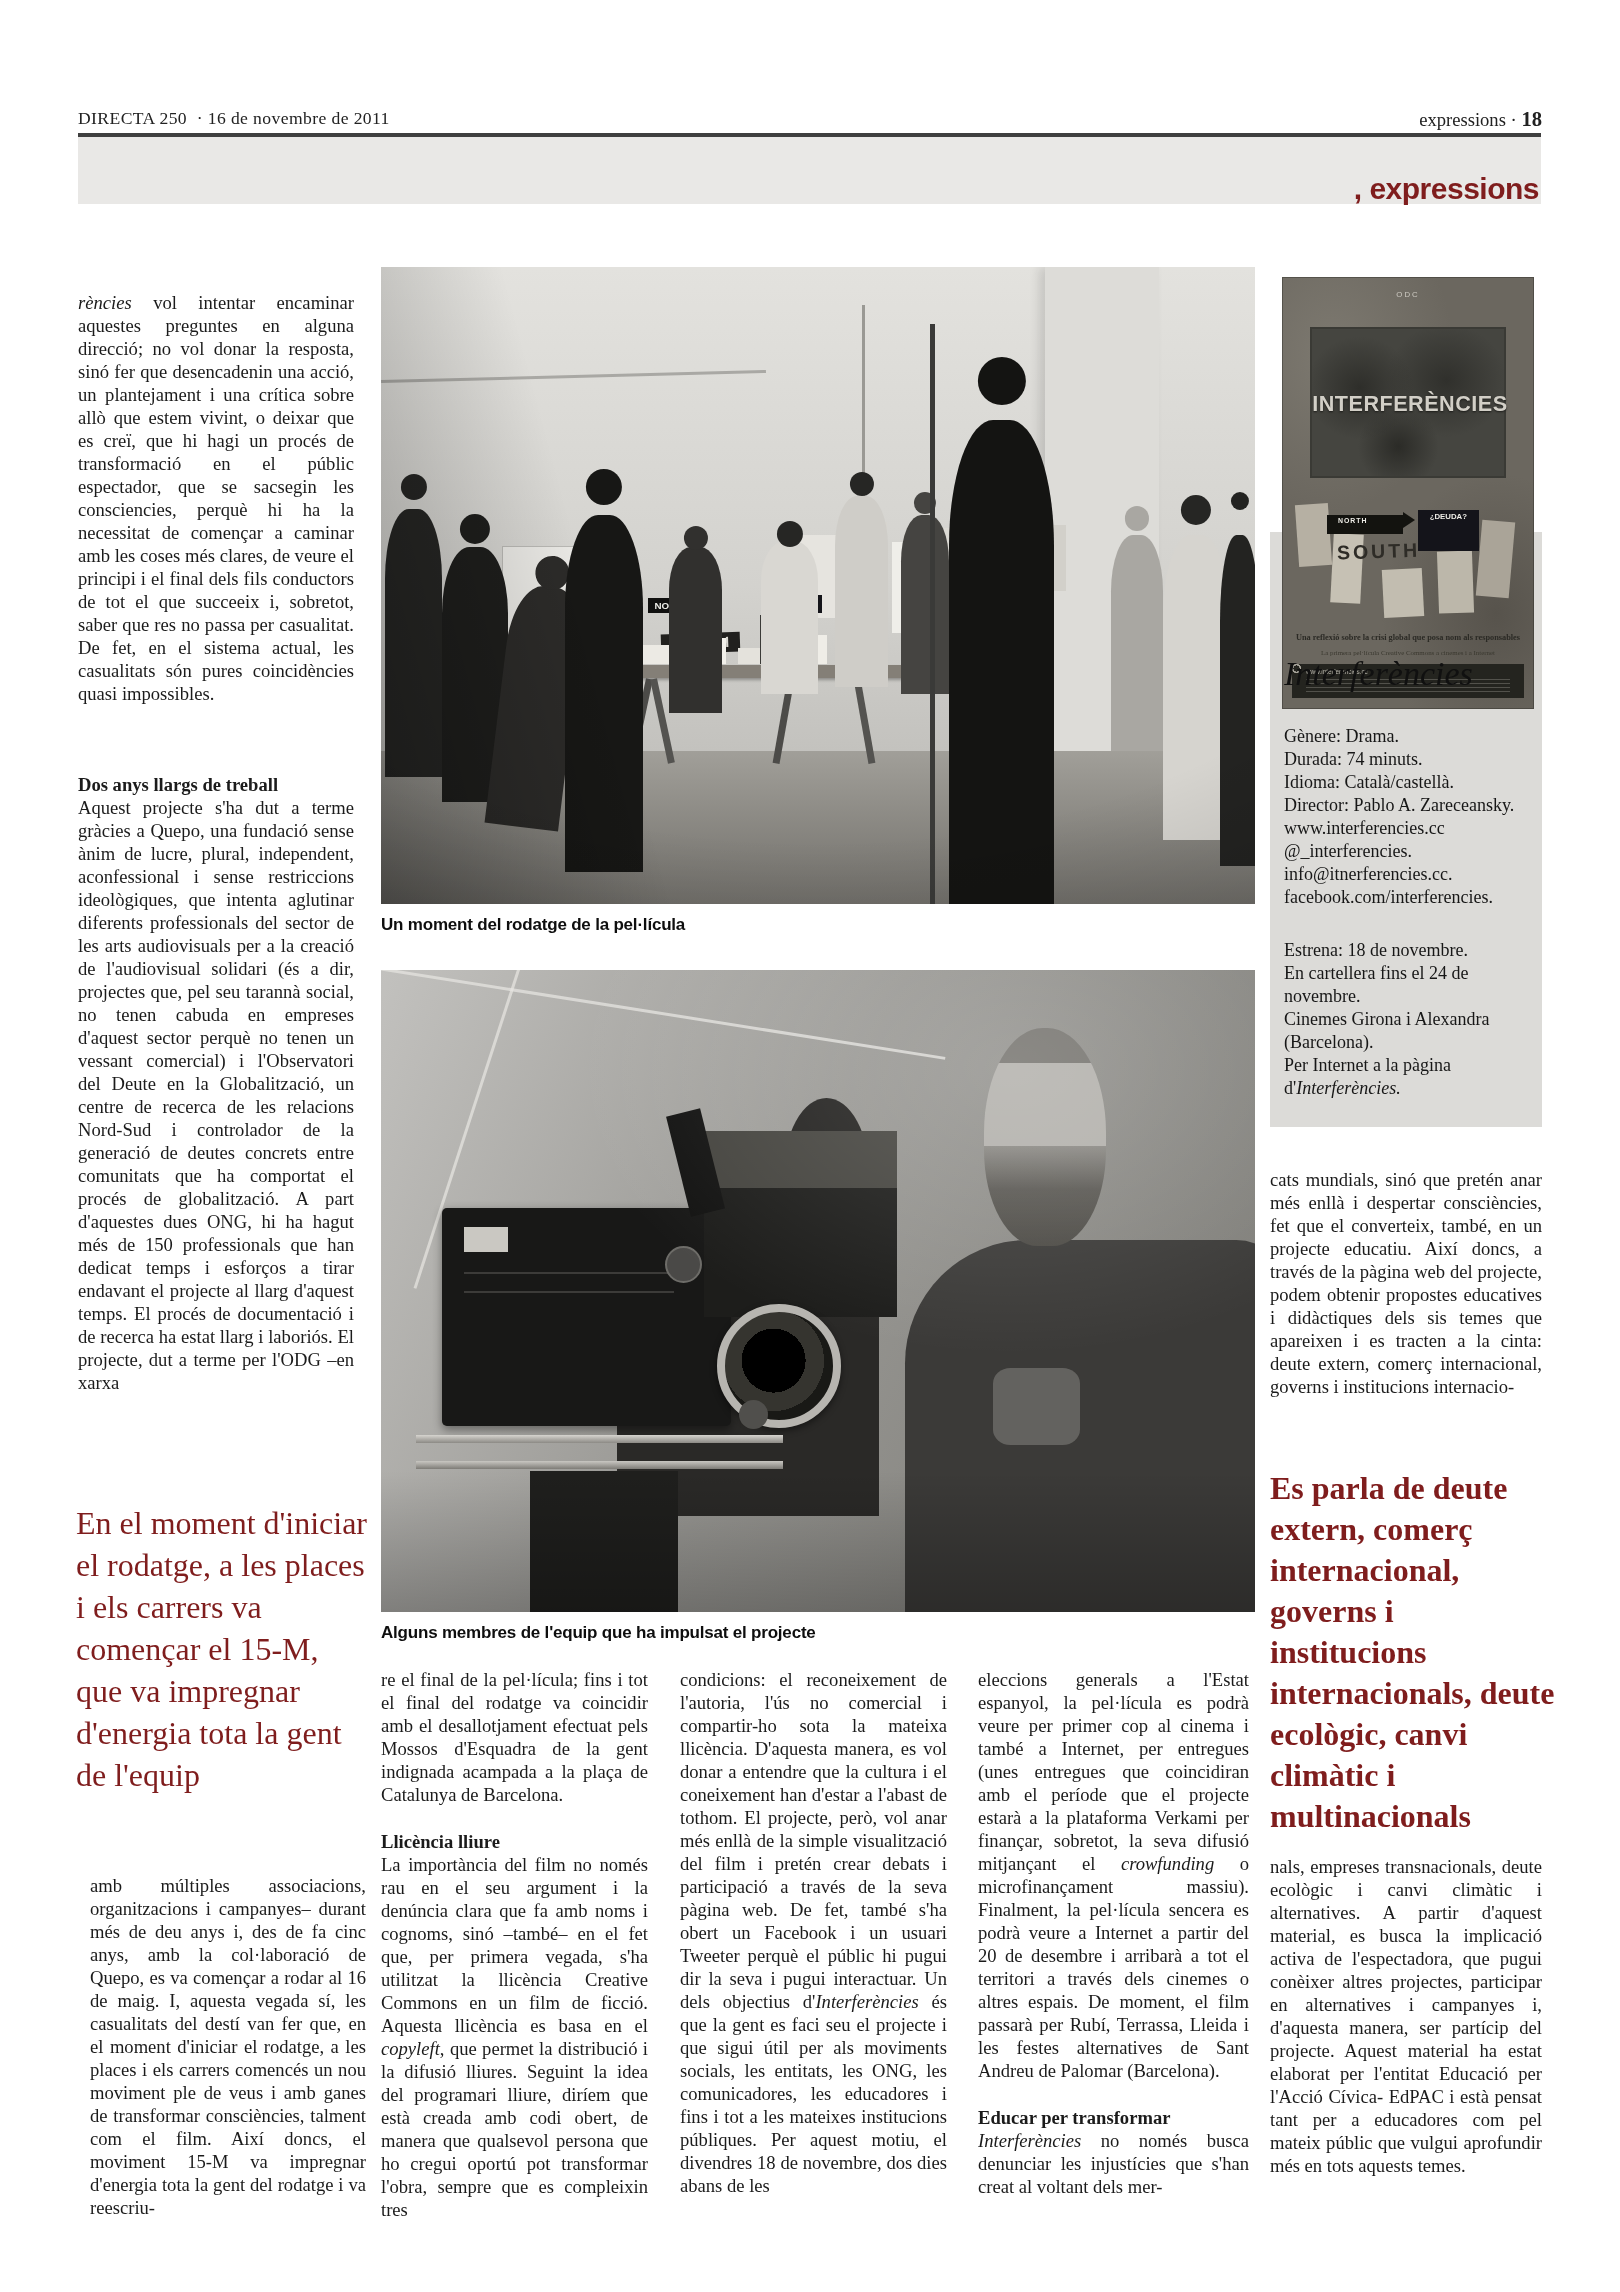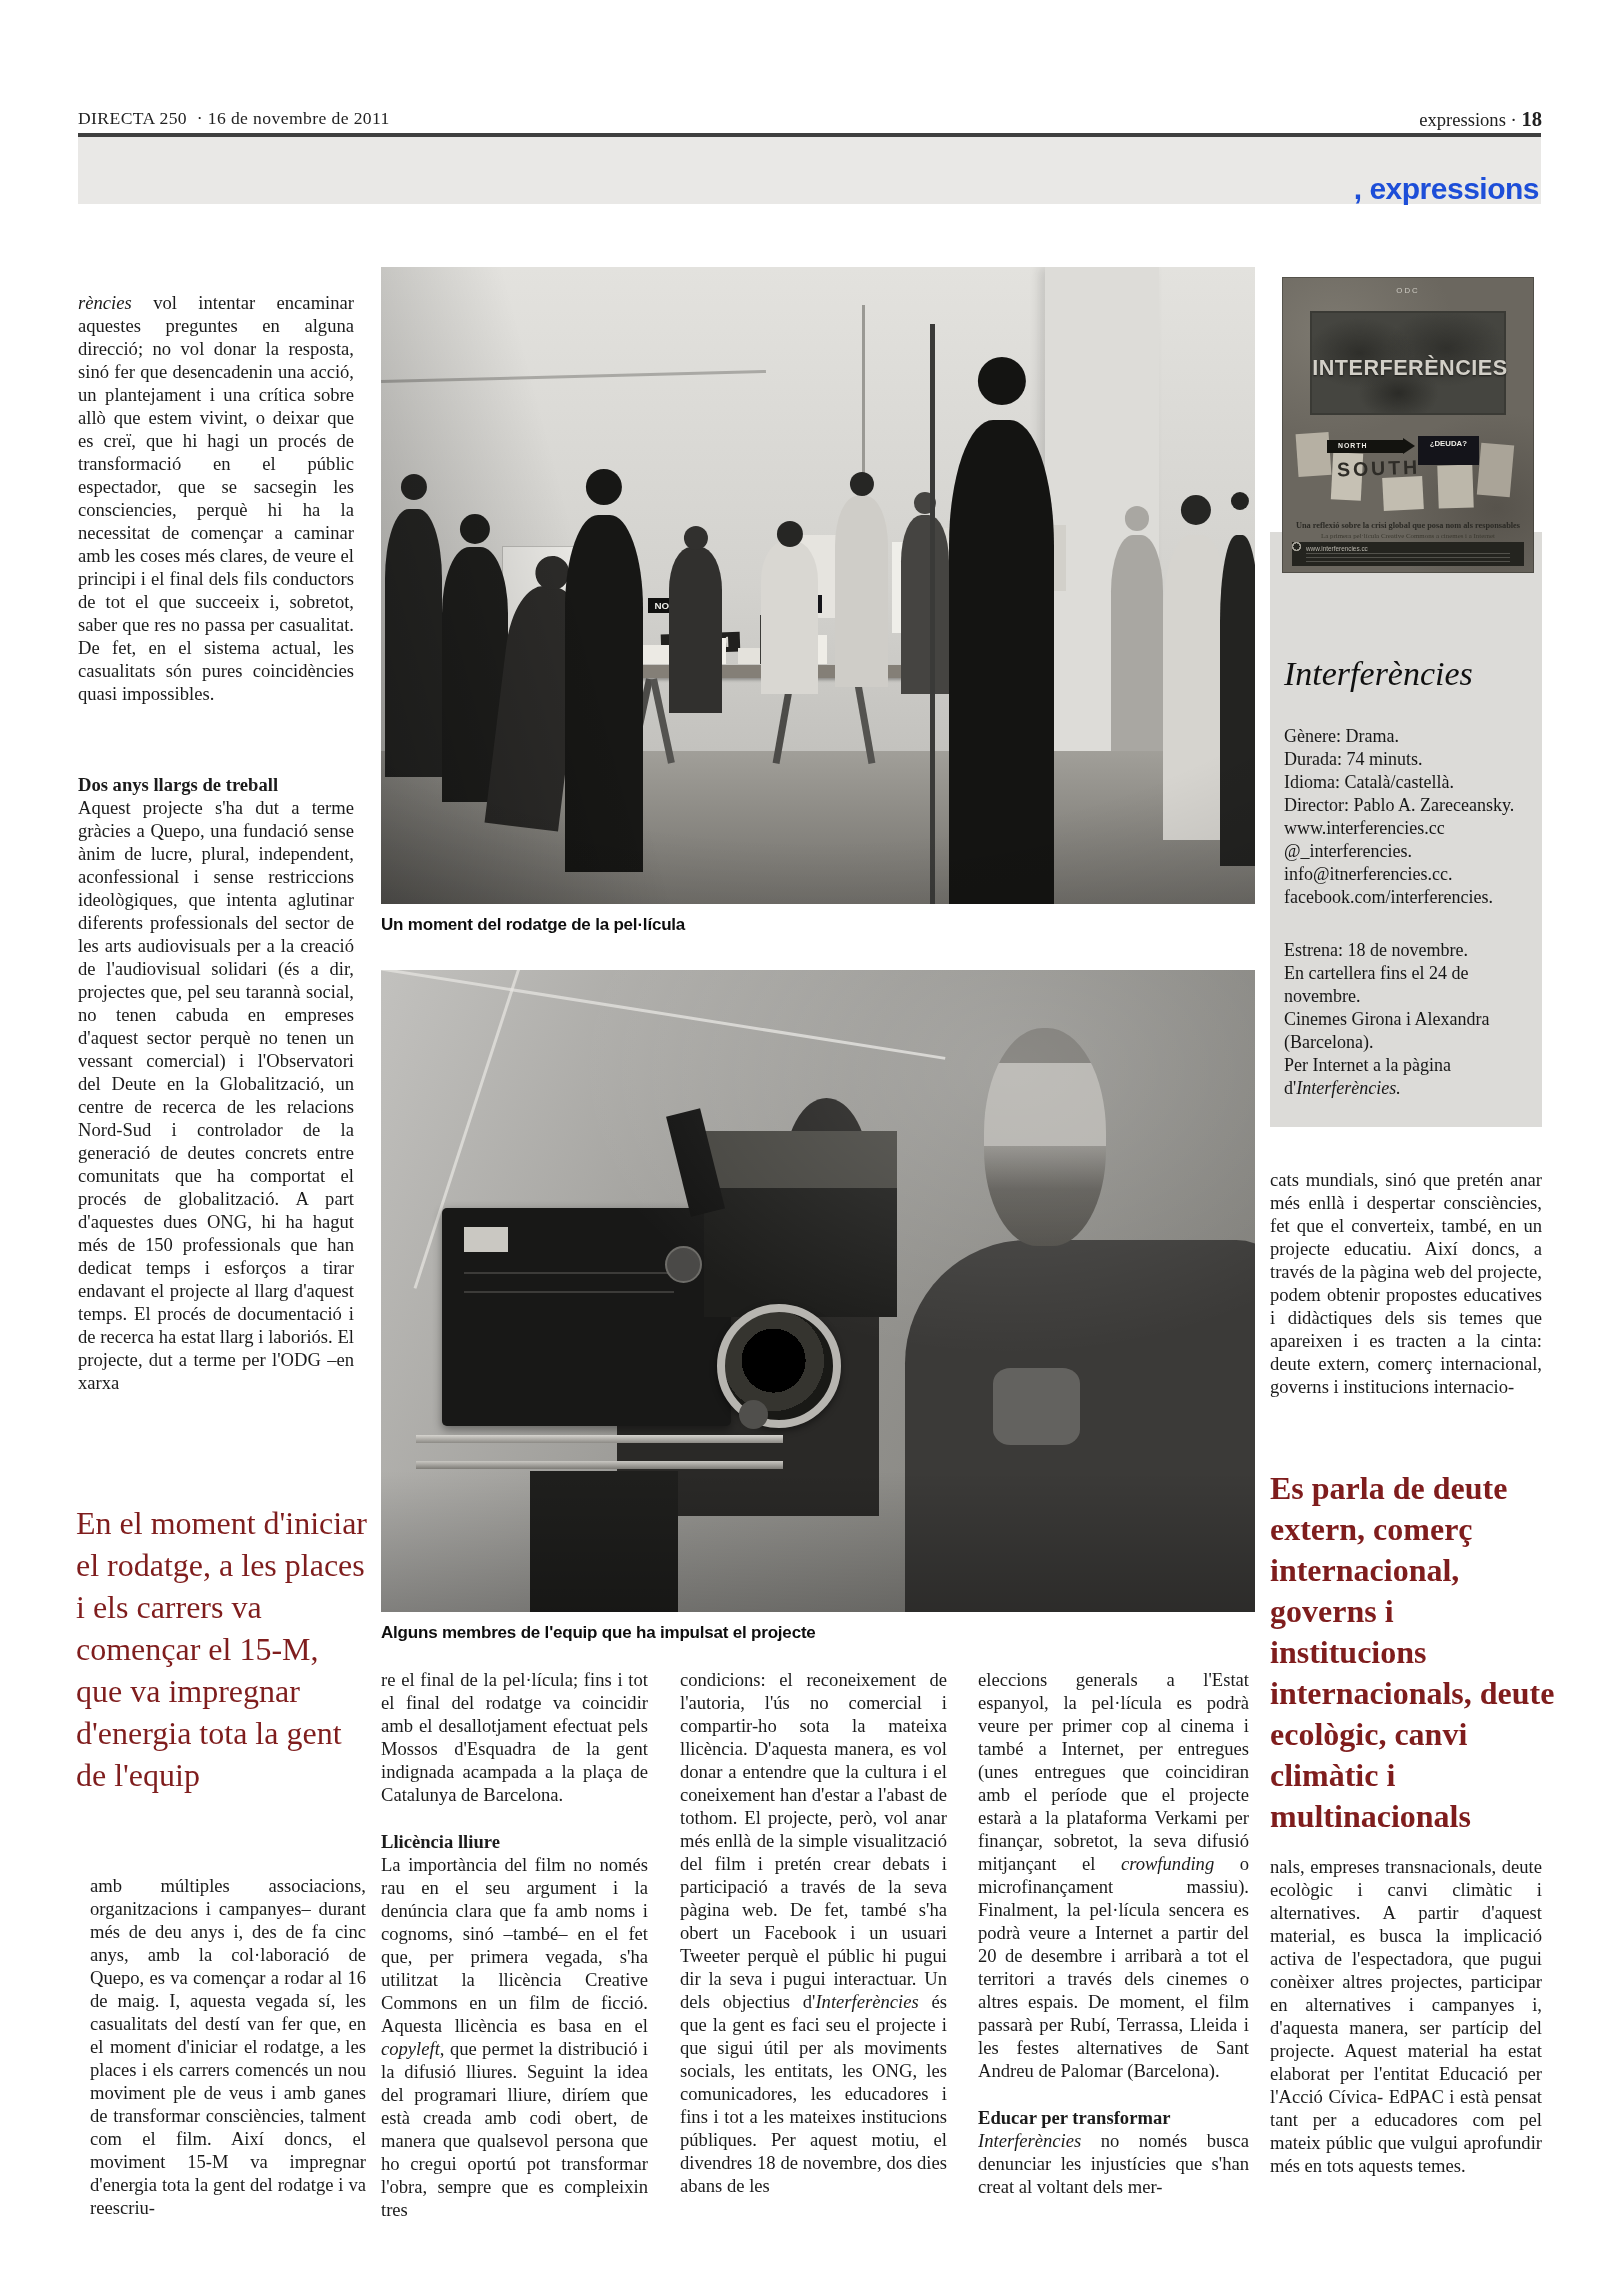--- a/index.html
+++ b/index.html
@@ -7,21 +7,21 @@
         font-family:"Liberation Serif",serif;color:#1b1b1b;}
   .abs{position:absolute;}
 
   
   .hdr-left{left:78px;top:108px;font-size:17.6px;letter-spacing:0.4px;color:#222;}
   .hdr-right{right:78px;top:108px;font-size:18.6px;color:#222;text-align:right;}
   .hdr-right b{font-size:20.6px;}
   .rule{left:78px;top:133px;width:1463px;height:3.9px;background:#3f3f3f;}
   .banner{left:78px;top:137px;width:1463px;height:67px;background:#e9e8e6;}
   .banner-label{position:absolute;right:2px;bottom:-2px;font-family:"Liberation Sans",sans-serif;
-        font-weight:bold;font-size:30px;color:#1d4ed8;letter-spacing:-0.5px;}
+        font-weight:bold;font-size:30px;color:#7f1d1d;letter-spacing:-0.5px;}
 
   
   .body{font-size:18.6px;line-height:23px;text-align:justify;overflow:hidden;}
   .body p{margin:0;}
   .subhead{font-weight:bold;}
   .pq{font-size:32px;line-height:42px;color:#7f1d1d;}
   .pq2{font-weight:bold;line-height:41px;}
   .caption{font-family:"Liberation Sans",sans-serif;font-weight:bold;font-size:17px;
         letter-spacing:-0.2px;color:#0e0e0e;}
 
@@ -29,21 +29,21 @@
   .photo{position:absolute;left:381px;width:874px;overflow:hidden;background:#cfcecb;}
   .photo *{position:absolute;}
   .sil{border-radius:42% 42% 10% 10% / 26% 26% 0 0;}
   .sil::before{content:"";position:absolute;left:50%;transform:translateX(-50%);top:-13%;
         width:46%;padding-top:46%;border-radius:50%;background:inherit;}
   .lt::before{background:#262624;}
   .sign{font-family:"Liberation Sans",sans-serif;font-weight:bold;}
 
   
   .side-box{left:1270px;top:532px;width:272px;height:595px;background:#dcdbd8;}
-  .poster{left:1282px;top:277px;width:252px;height:296px;overflow:hidden;
+  .poster{left:1282px;top:277px;width:252px;height:432px;overflow:hidden;
         background:radial-gradient(80% 60% at 20% 18%,#7d7970 0%,rgba(0,0,0,0) 60%),
                    radial-gradient(70% 50% at 85% 78%,#57534c 0%,rgba(0,0,0,0) 65%),#6b675f;
         box-shadow:0 0 0 1px rgba(40,40,36,.4) inset;}
   .poster *{position:absolute;}
   .side-title{left:1284px;top:655px;font-style:italic;font-size:34px;color:#101010;}
   .side-text{left:1284px;width:247px;font-size:18px;line-height:23px;color:#171717;}
   .side-text div{margin:0;}
 
   .ital{font-style:italic;}
 </style>

